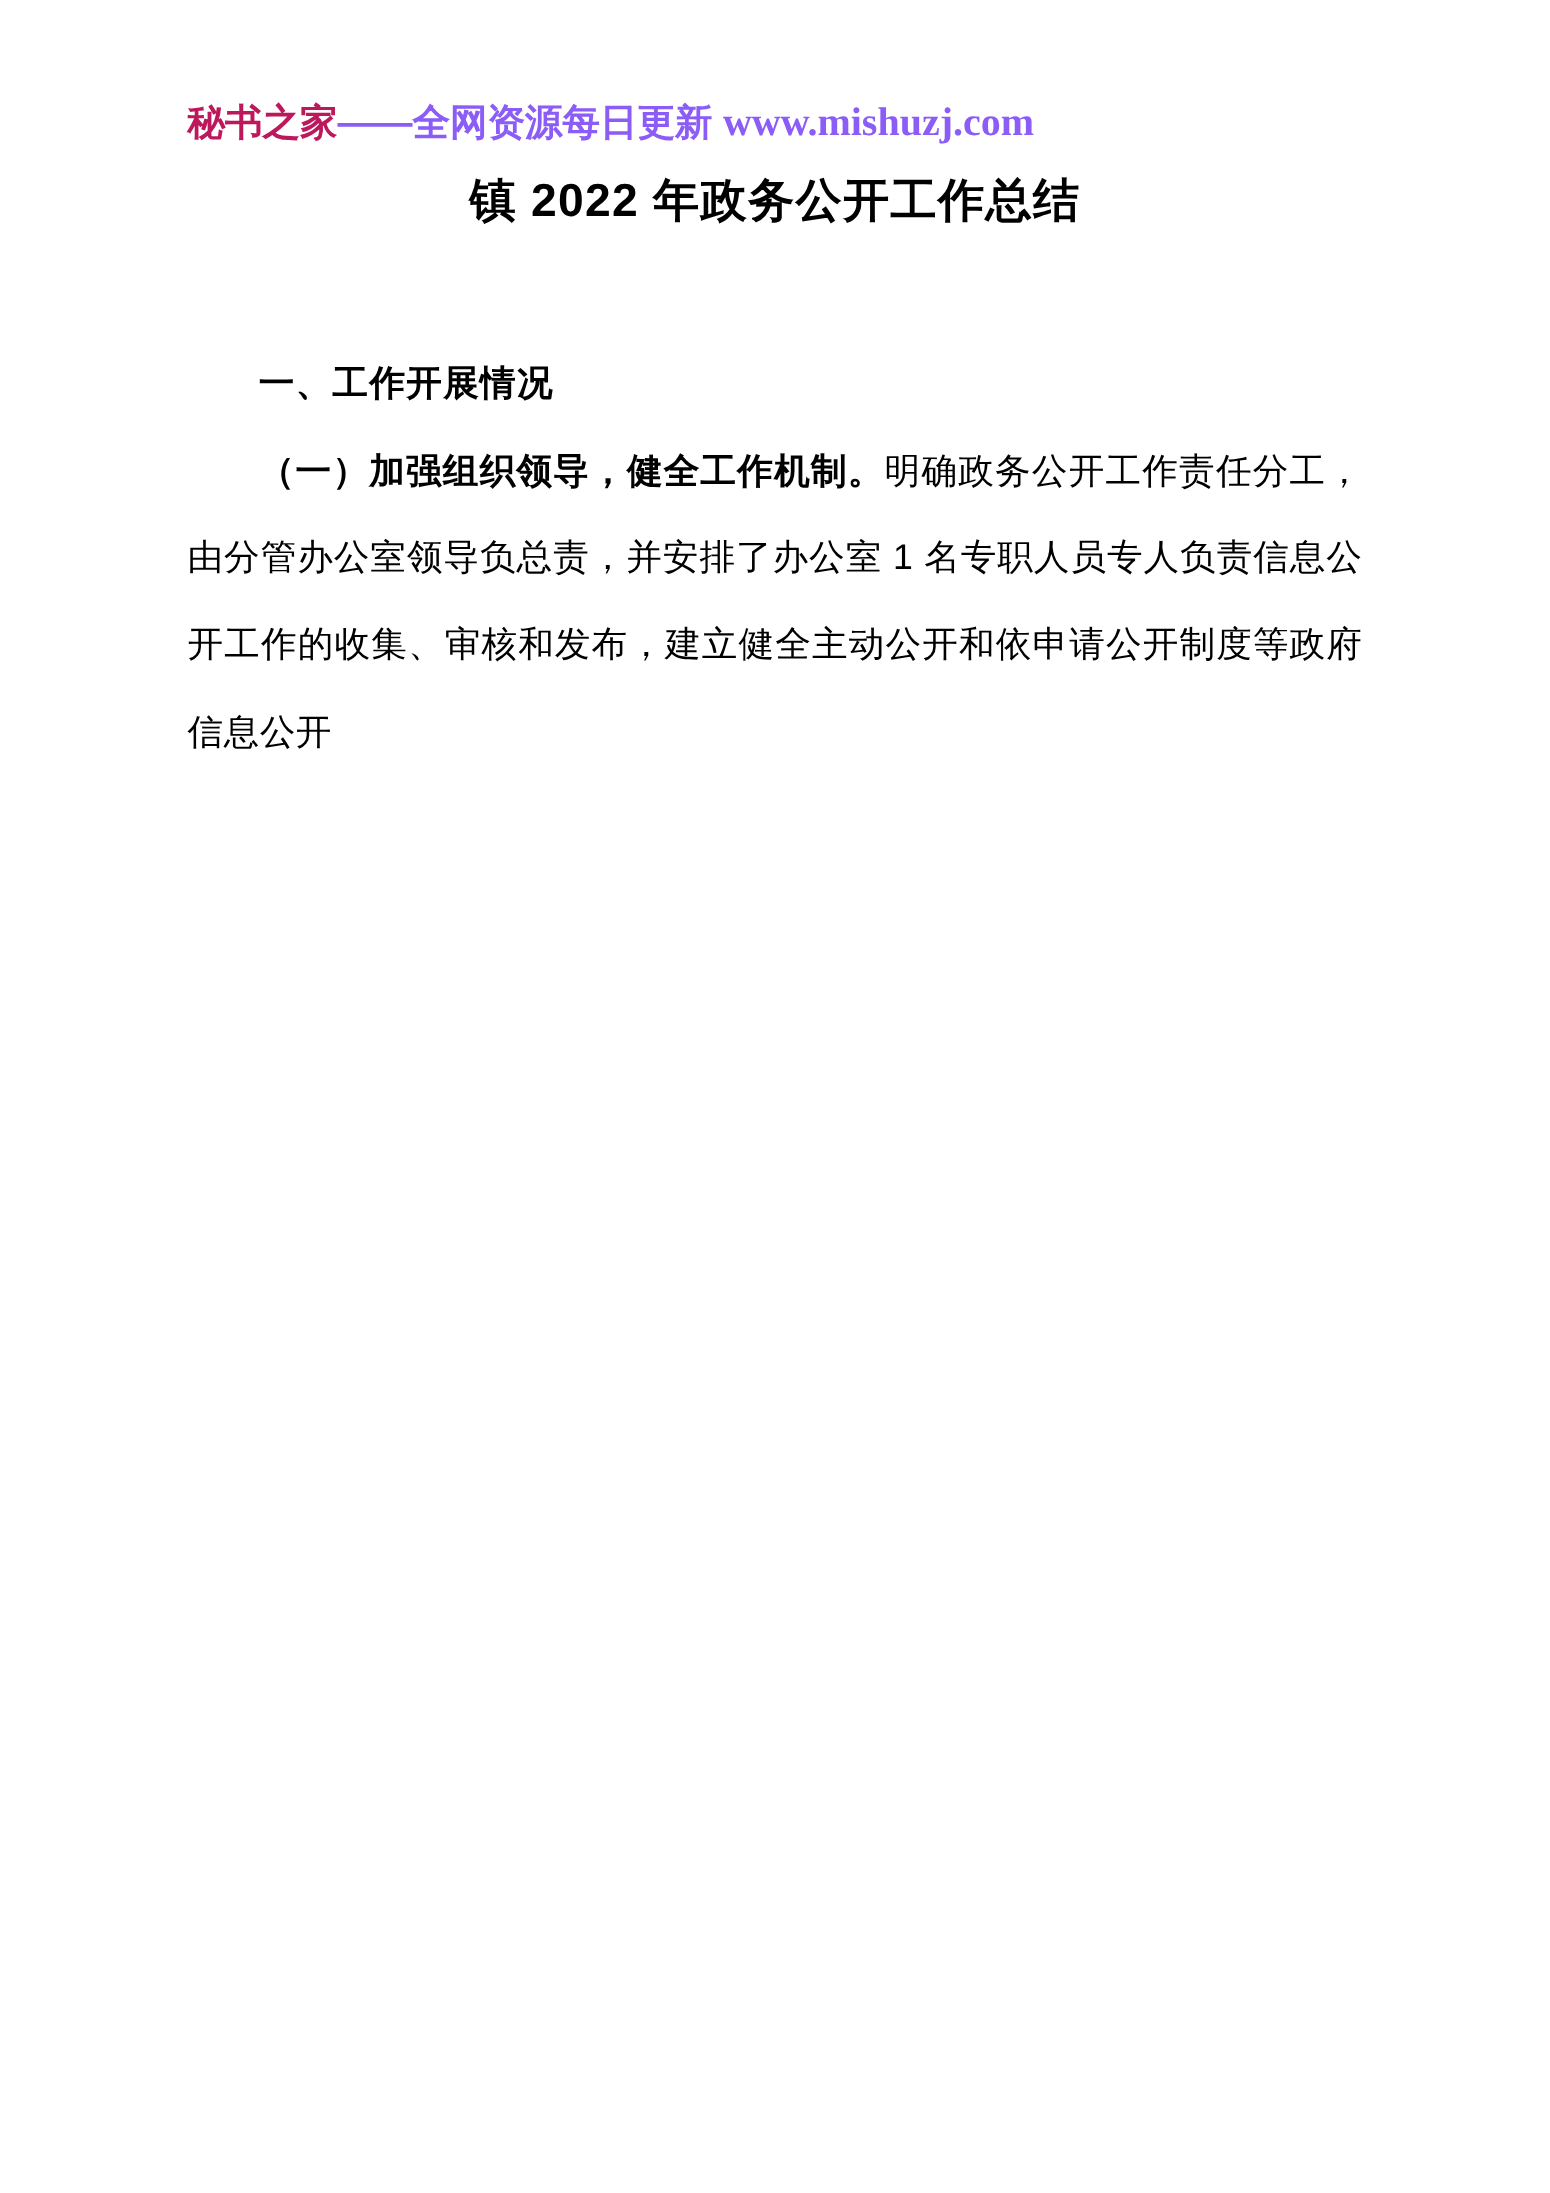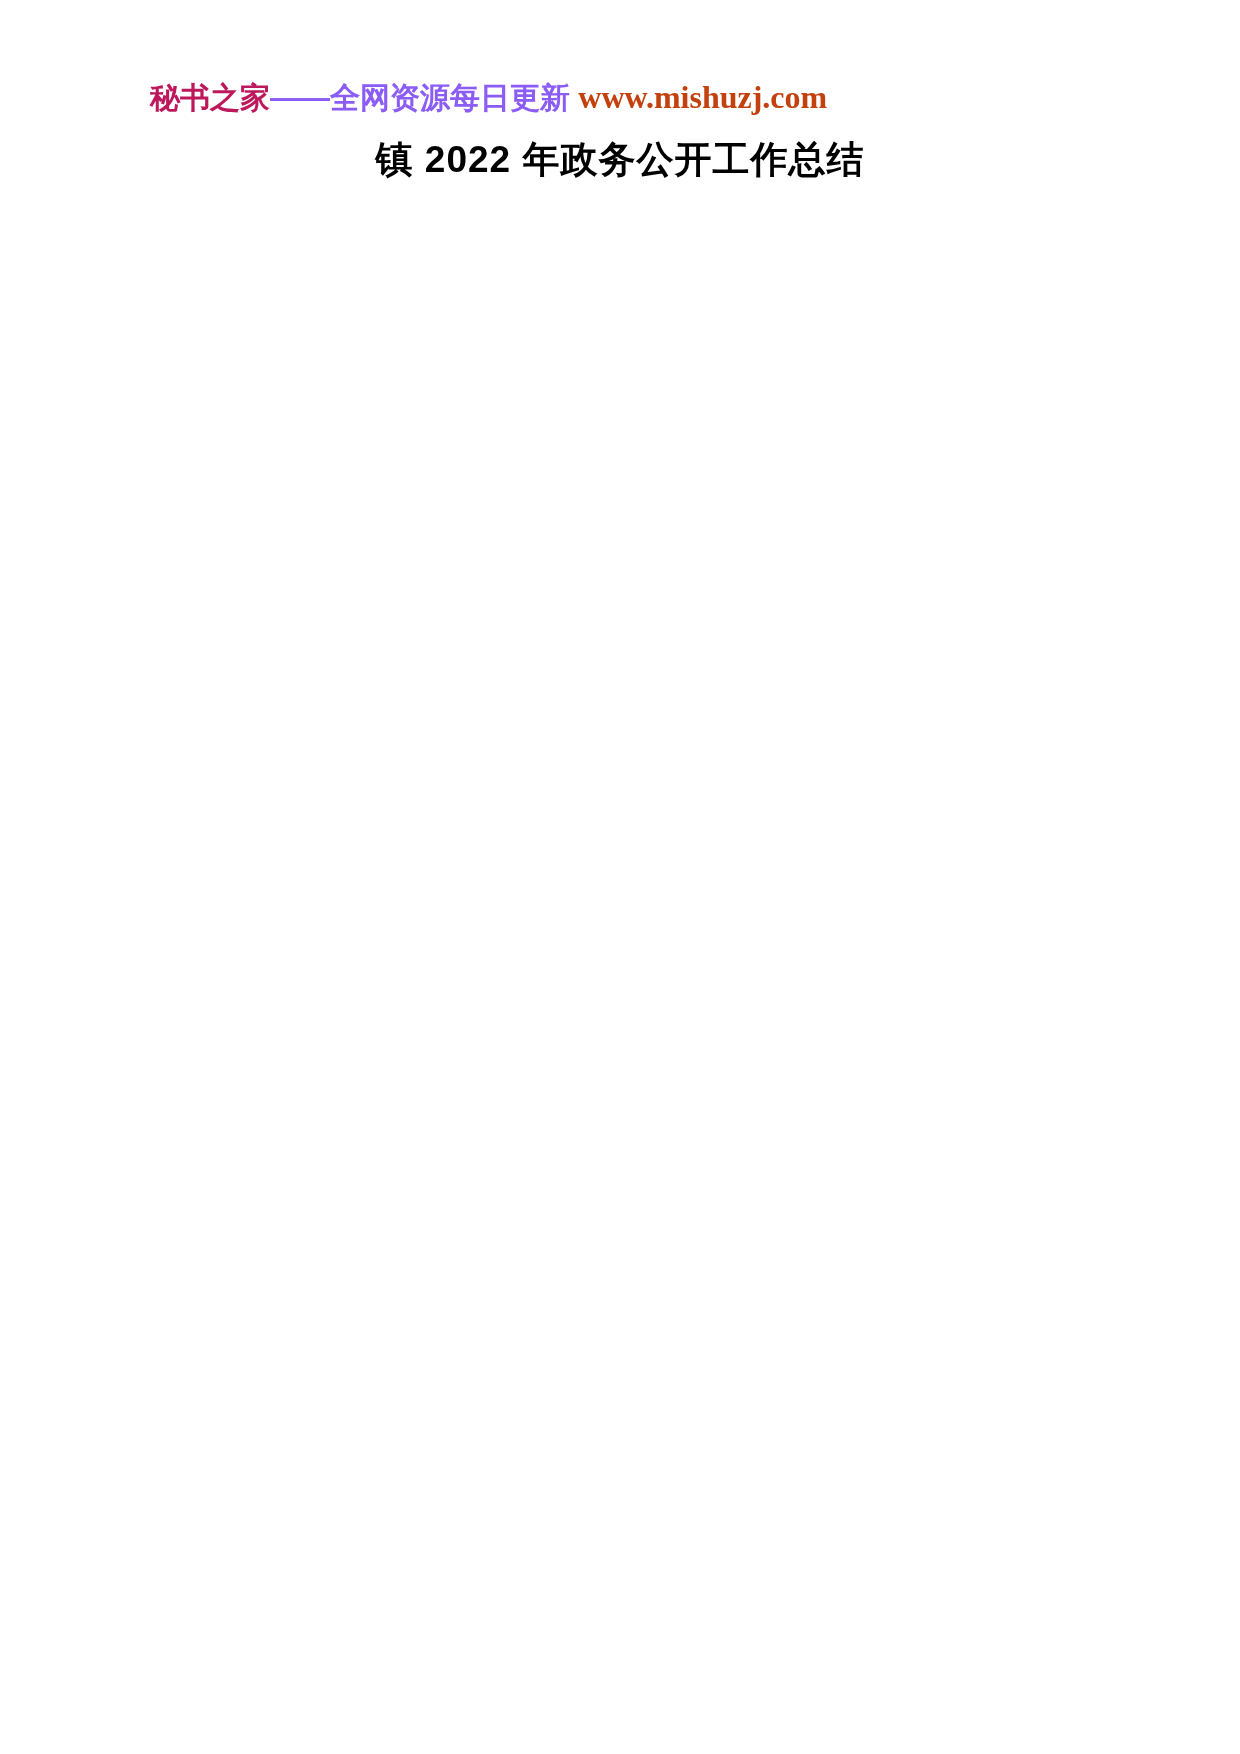--- a/index.html
+++ b/index.html
@@ -28,21 +28,21 @@
     white-space: nowrap;
     margin-bottom: 6px;
   }
   .watermark .brand {
     color: #be185d;
   }
   .watermark .tag {
     color: #8b5cf6;
   }
   .watermark .url {
-    color: #c2410c;
+    color: #8b5cf6;
     font-family: "Liberation Serif", serif;
     font-size: 32px;
   }
   .doc-title {
     text-align: center;
     font-size: 37px;
     font-weight: bold;
     letter-spacing: 1px;
     margin: 18px 0 0 0;
     line-height: 1.4;
@@ -79,17 +79,21 @@
 
   <div class="watermark">
     <span class="brand">秘书之家</span><span class="tag">——全网资源每日更新</span> <span class="url">www.mishuzj.com</span>
   </div>
 
   <h1 class="doc-title">镇 2022 年政务公开工作总结</h1>
 
   <div class="body-block">
 
 
+    <p class="heading1">一、工作开展情况</p>
 
+    <p class="para">
+      <span class="lead">（一）加强组织领导，健全工作机制。</span><span>明确政务公开工作责任分工，由分管办公室领导负总责，并安排了办公室 1 名专职人员专人负责信息公开工作的收集、审核和发布，建立健全主动公开和依申请公开制度等政府信息公开</span>
+    </p>
 
   </div>
 
 </div>
 
 </body></html>

